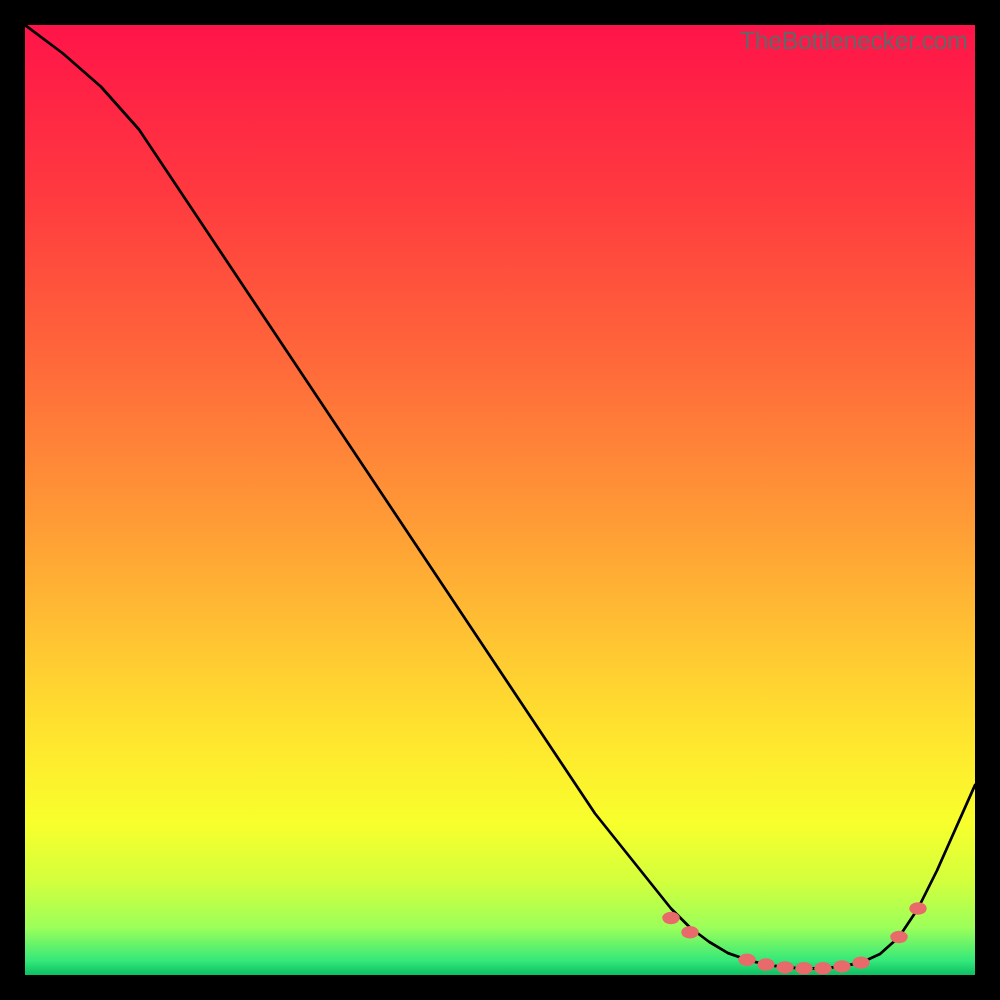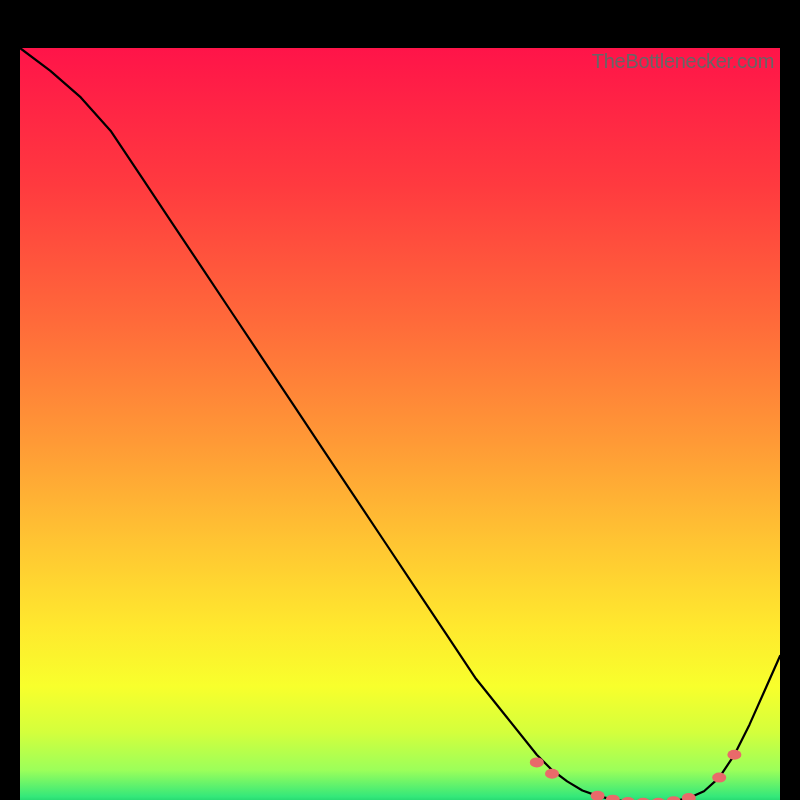--- a/index.html
+++ b/index.html
@@ -11,21 +11,20 @@
     overflow: hidden;
     font-family: Arial, Helvetica, sans-serif;
   }
   .frame {
     position: absolute;
     left: 20px;
     top: 20px;
     width: 760px;
     height: 600px;
     background: #000;
-    margin-top: 28px;
   }
   .plot-area {
     position: absolute;
     left: 0;
     top: 0;
     width: 760px;
     height: 760px;
   }
   .watermark {
     position: absolute;

